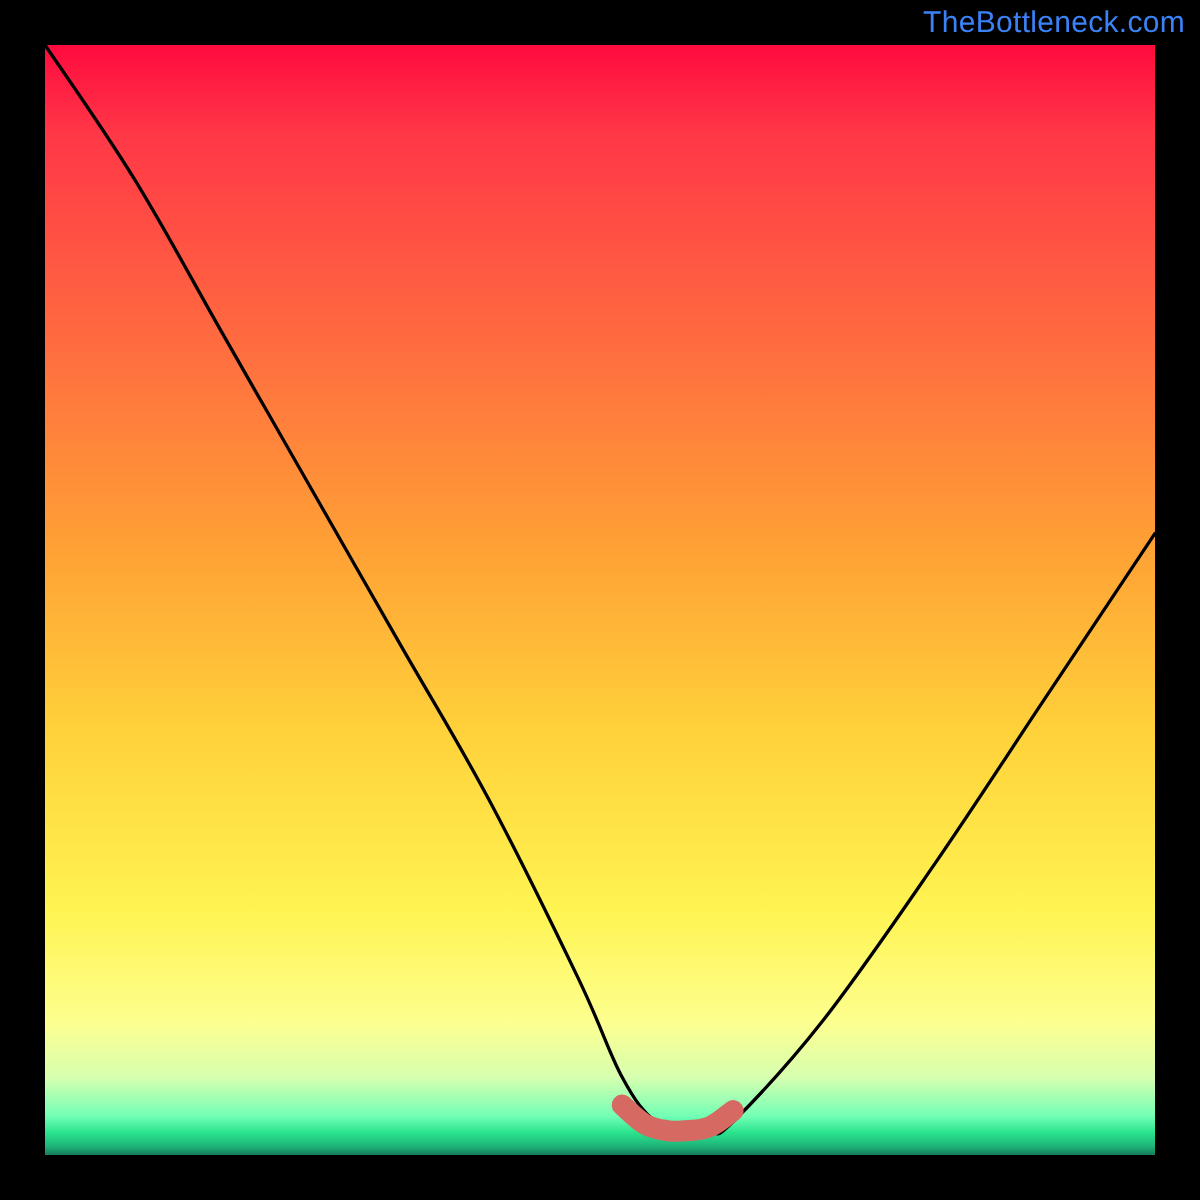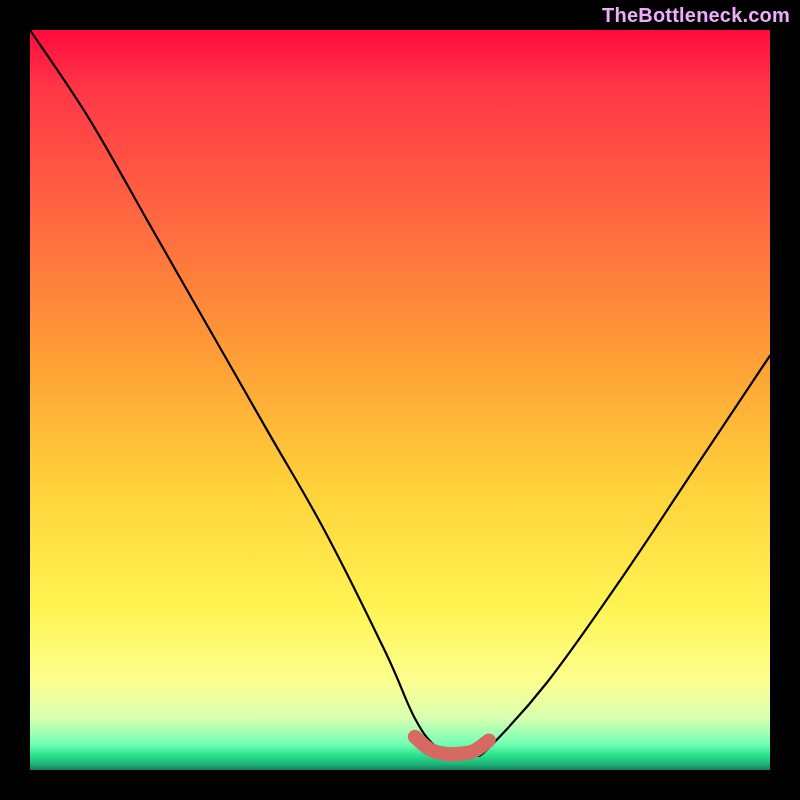--- a/index.html
+++ b/index.html
@@ -14,23 +14,23 @@
   .frame {
     position: relative;
     width: 800px;
     height: 800px;
     background: #000;
   }
   .watermark {
     position: absolute;
     top: 4px;
     right: 10px;
-    color: #f0abfc;
+    color: #3b82f6;
     font-size: 20px;
-    font-weight: bold;
+    font-weight: normal;
     letter-spacing: 0.2px;
     user-select: none;
     text-align: right;
   }
   .plot {
     position: absolute;
     left: 30px;
     top: 30px;
     width: 740px;
     height: 740px;

